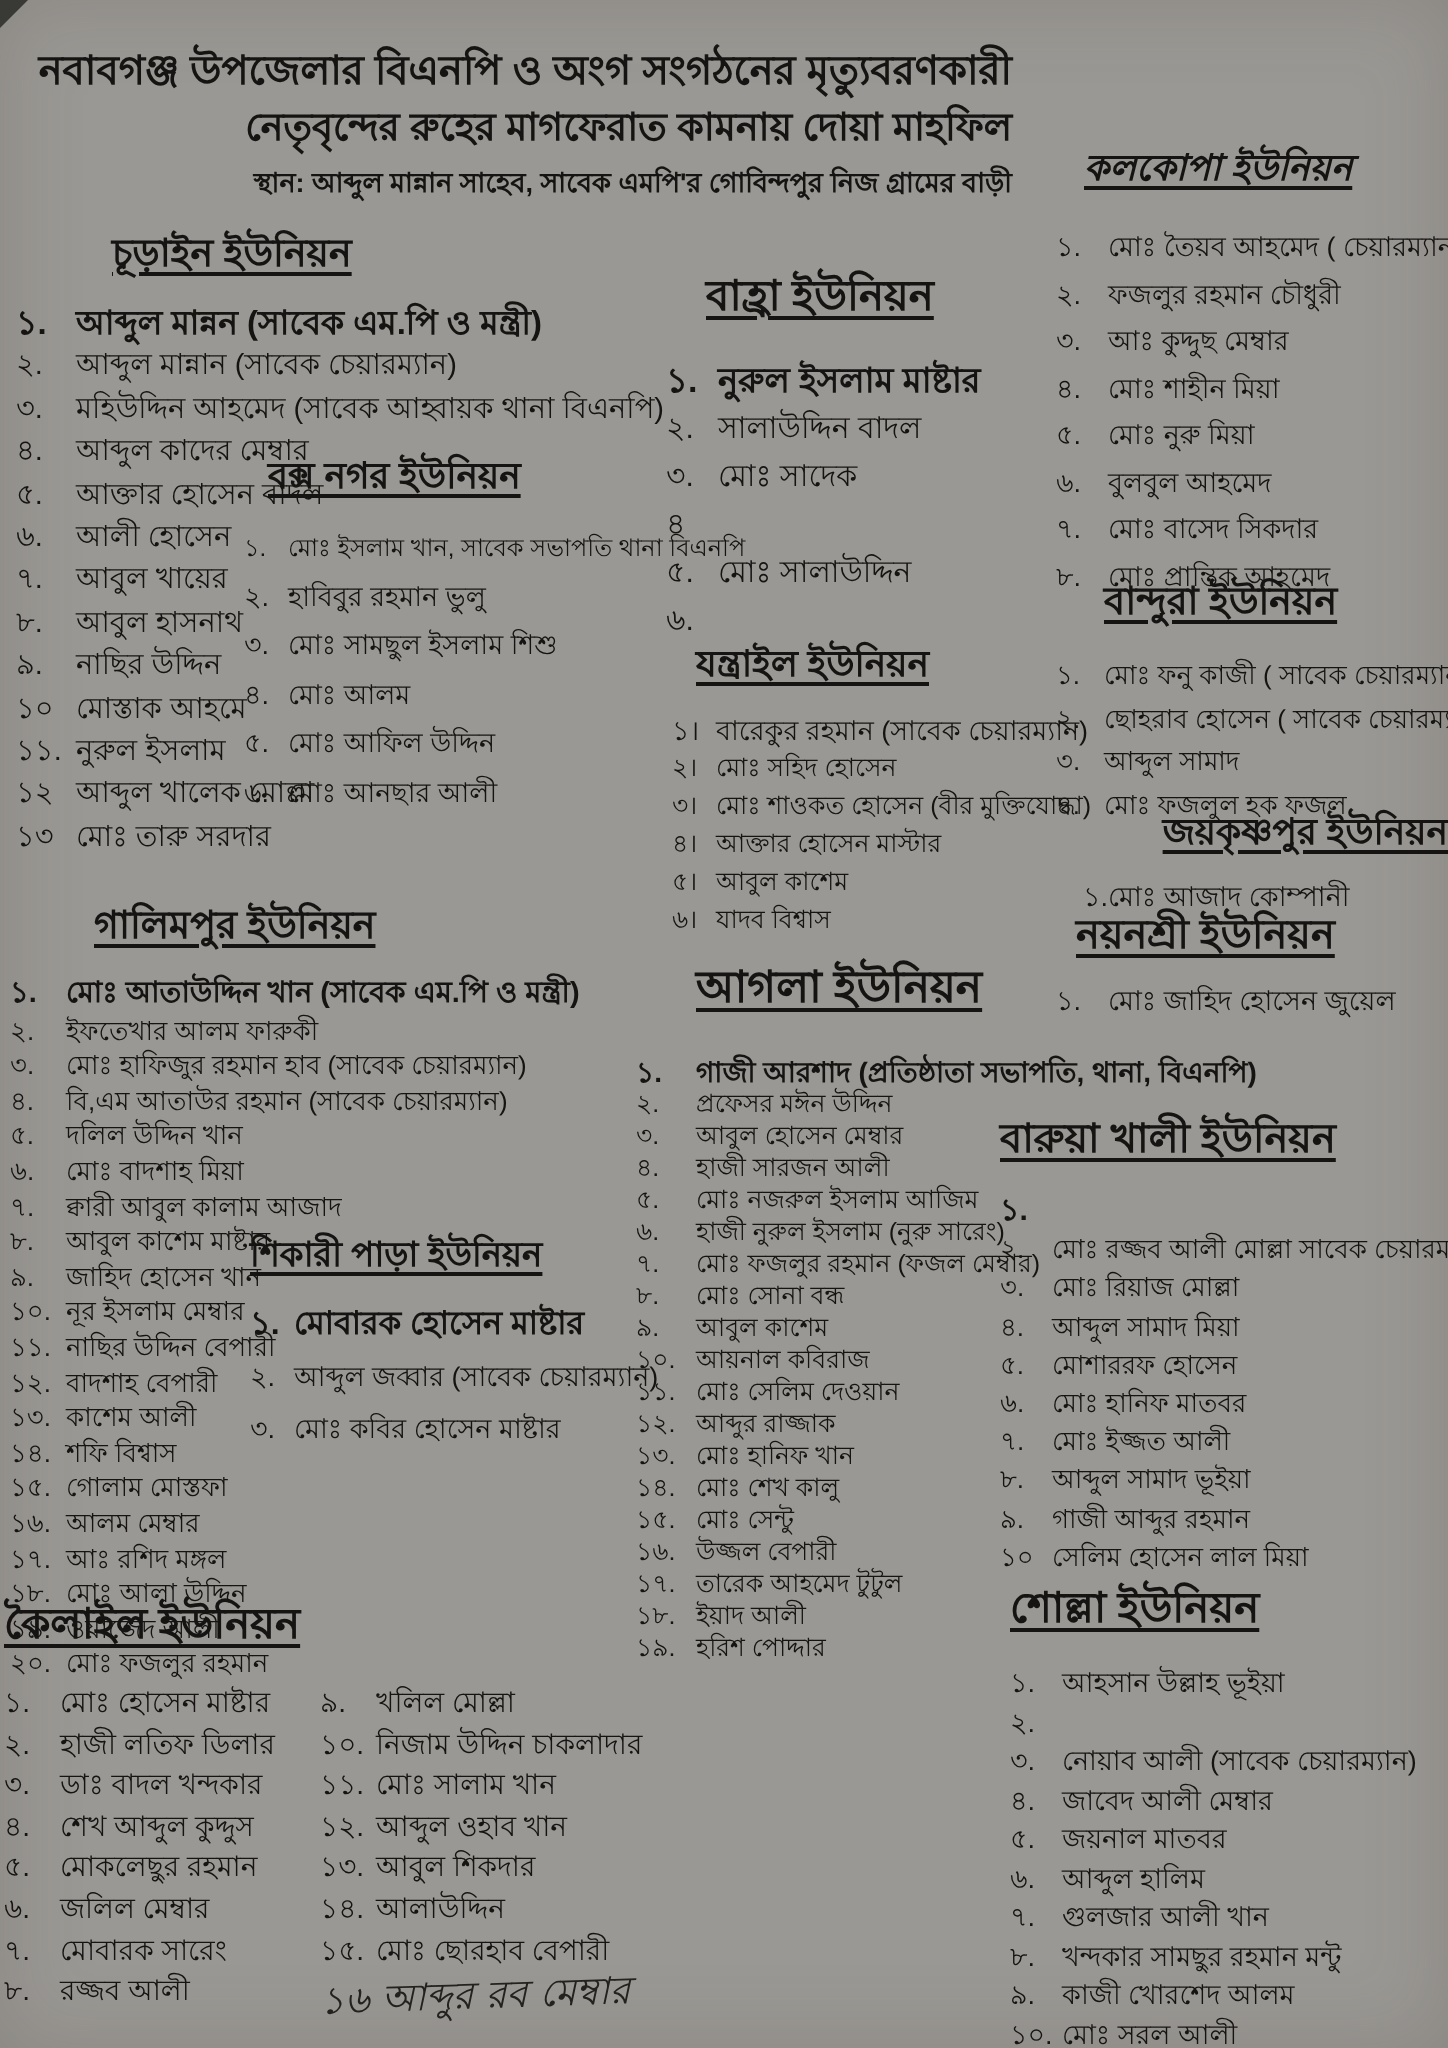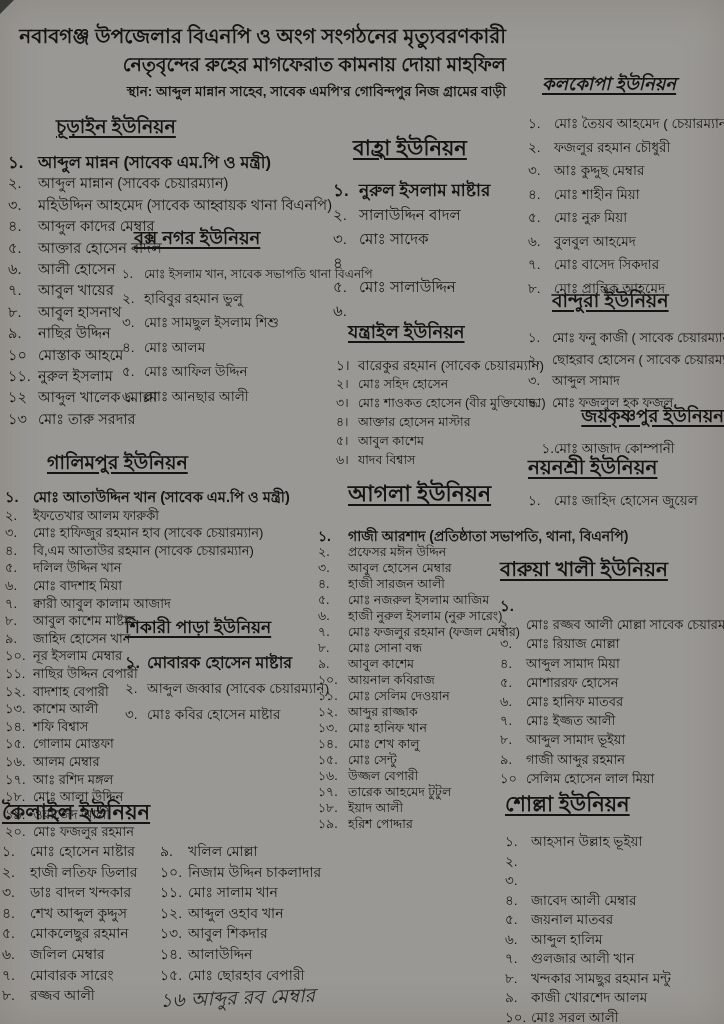--- a/index.html
+++ b/index.html
@@ -96,21 +96,21 @@
   #sec-bandura .sec-h{margin-left:24px;font-size:19px;}
   #sec-bandura .rows{margin-top:9px;line-height:21.5px;font-size:13px;}
   #sec-bandura .num{flex-basis:24px;}
 
   #sec-joykrishnapur{left:528px;top:402px;width:196px;text-align:right;}
   #sec-joykrishnapur .sec-h{font-size:18px;}
   #sec-joykrishnapur .rows{margin-top:6px;line-height:20px;font-size:13.5px;}
   #sec-joykrishnapur .num{flex-basis:26px;}
 
   #sec-nayanshree{left:528px;top:452px;width:196px;}
-  #sec-nayanshree .sec-h{font-size:20px;}
+  #sec-nayanshree .sec-h{margin-left:10px;font-size:20px;}
   #sec-nayanshree .rows{margin-top:6px;line-height:20px;font-size:13.5px;}
   #sec-nayanshree .num{flex-basis:26px;}
 
   #sec-baruakhali{left:500px;top:554px;width:224px;}
   #sec-baruakhali .sec-h{font-size:20px;}
   #sec-baruakhali .rows{margin-top:9px;line-height:19.2px;font-size:13px;}
   #sec-baruakhali .num{flex-basis:26px;}
   #sec-baruakhali .row:first-child{font-size:15px;}
 
   #sec-sholla{left:505px;top:788px;width:219px;}
@@ -667,20 +667,21 @@
     <div class="rows">
         <div class="row">
           <span class="num">১.</span>
           <span class="nm">আহসান উল্লাহ ভূইয়া</span>
         </div>
         <div class="row">
           <span class="num">২.</span>
         </div>
         <div class="row">
           <span class="num">৩.</span>
+          <span class="nm">নোয়াব আলী (সাবেক চেয়ারম্যান)</span>
         </div>
         <div class="row">
           <span class="num">৪.</span>
           <span class="nm">জাবেদ আলী মেম্বার</span>
         </div>
         <div class="row">
           <span class="num">৫.</span>
           <span class="nm">জয়নাল মাতবর</span>
         </div>
         <div class="row">

